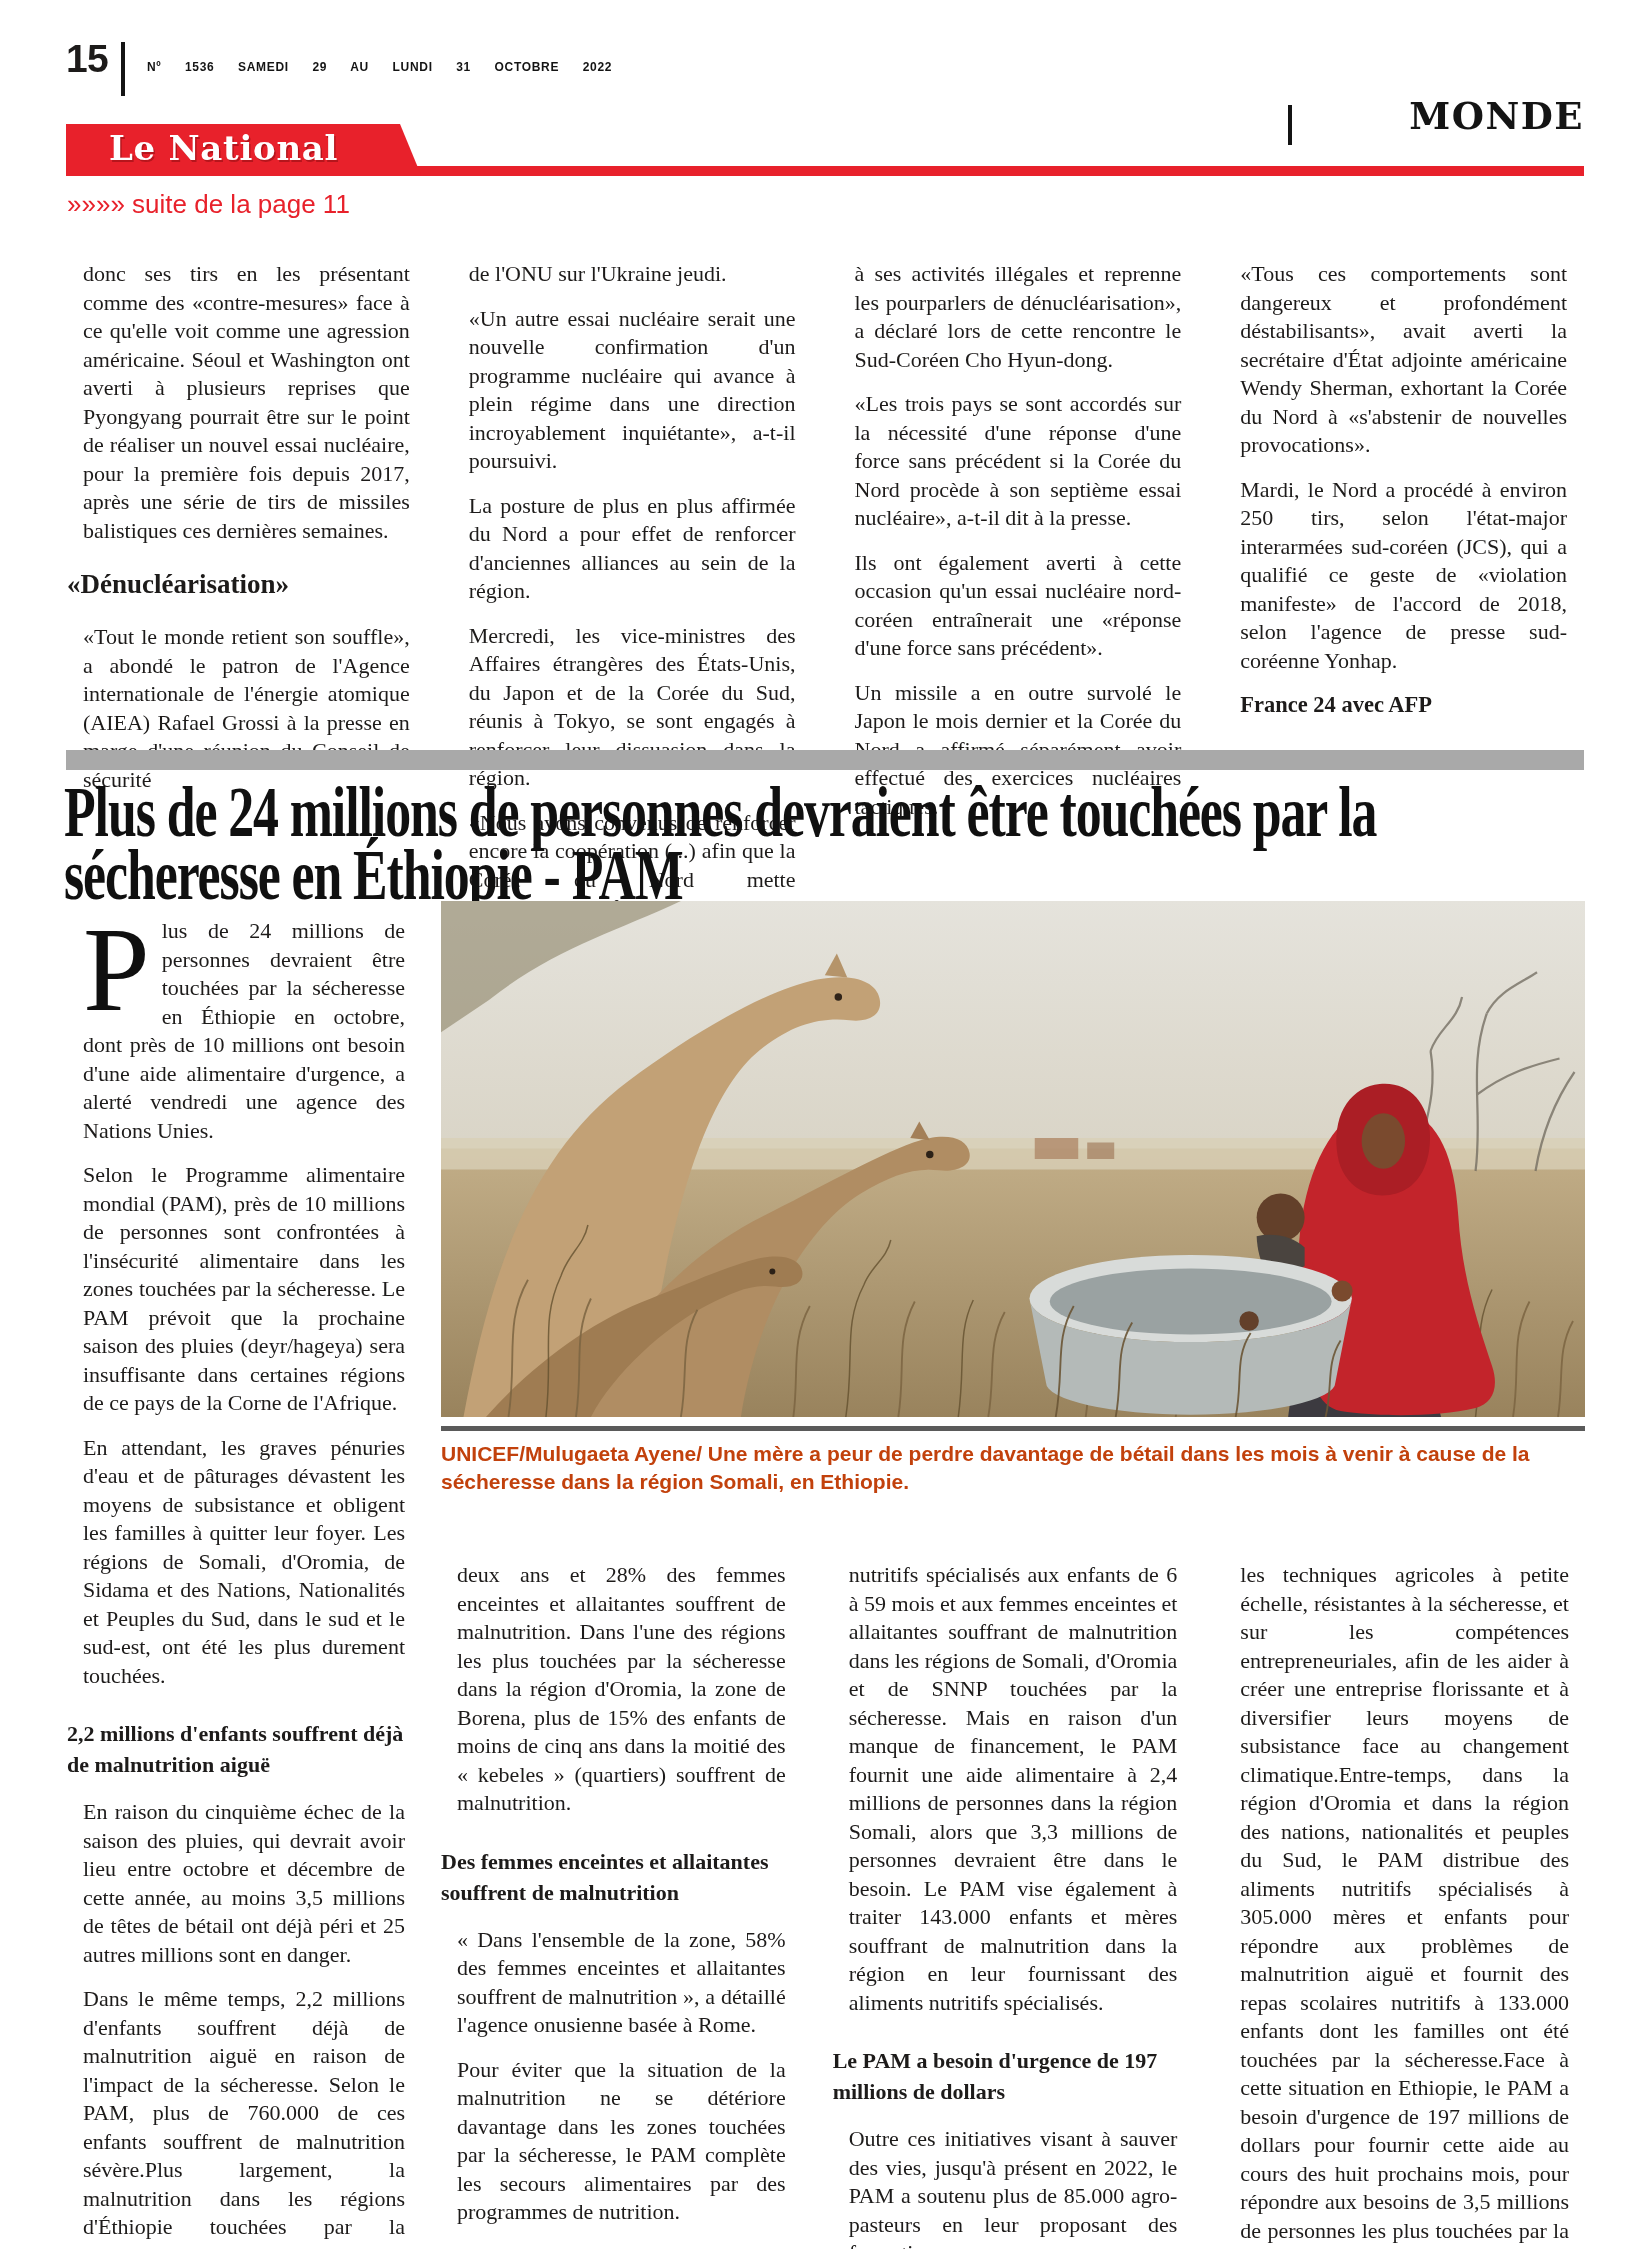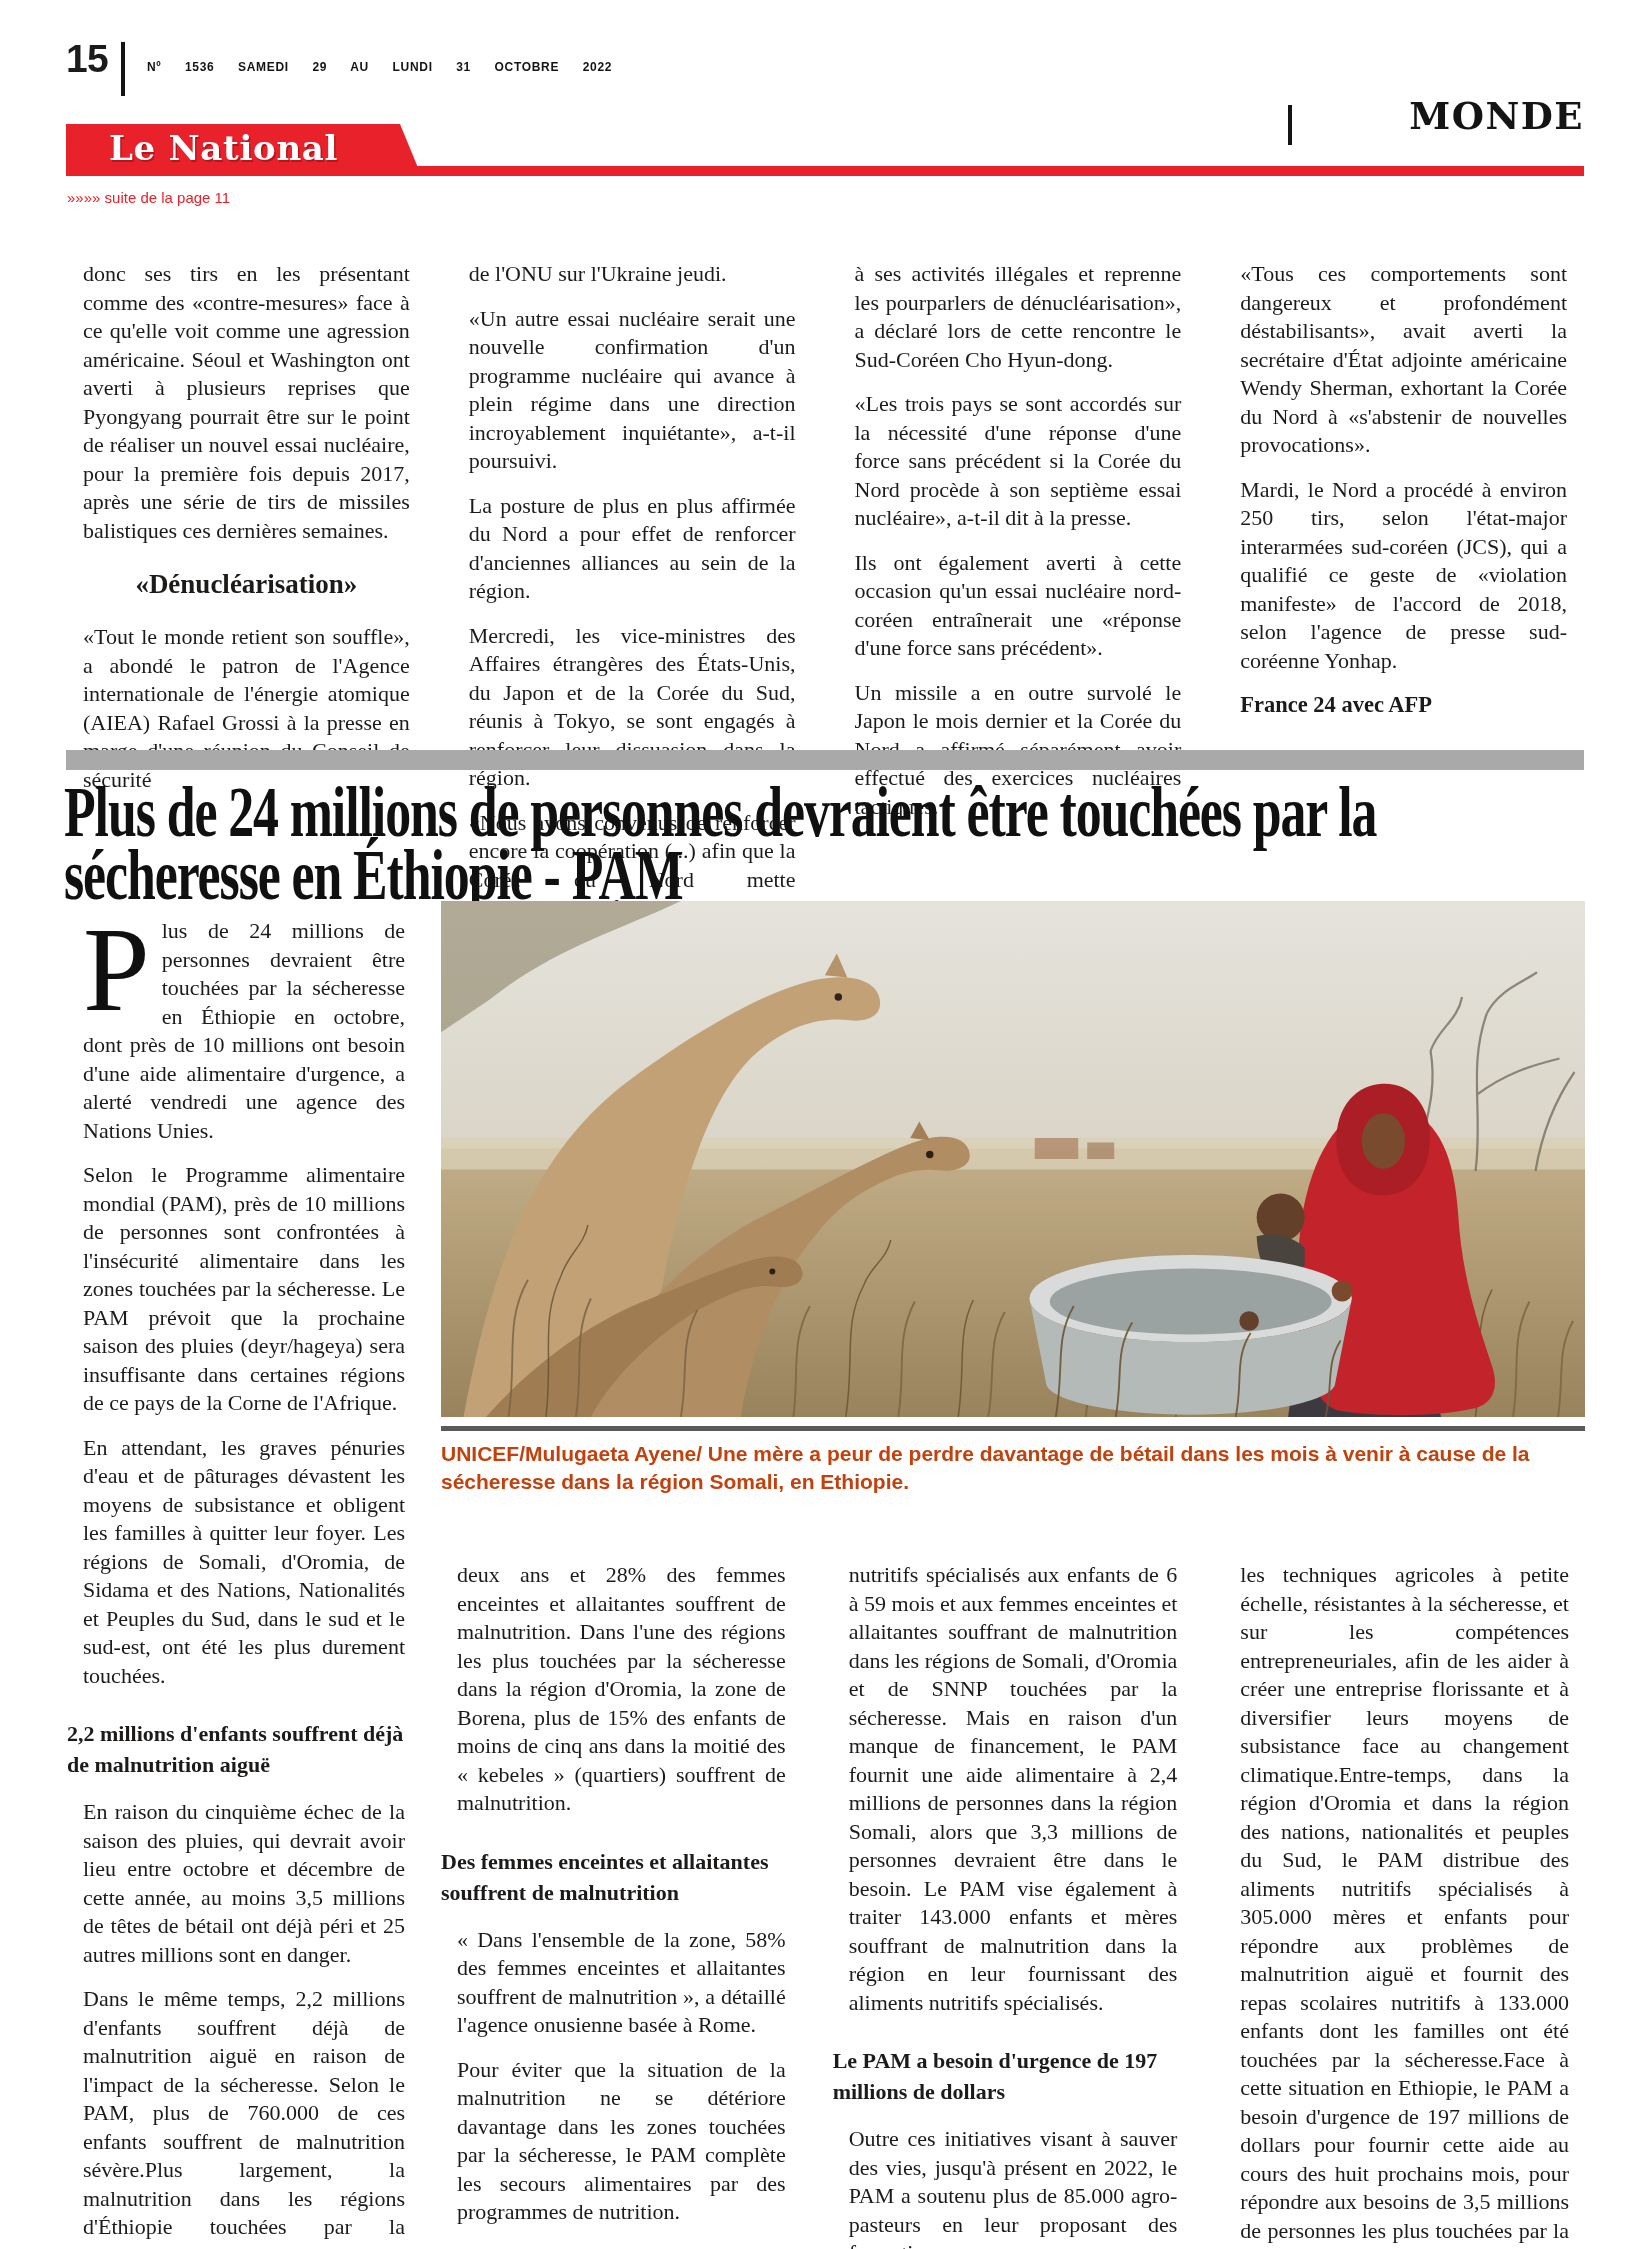--- a/index.html
+++ b/index.html
@@ -14,28 +14,28 @@
             font-weight:bold;font-size:12px;letter-spacing:0.7px;word-spacing:19.5px;color:#141414;}
   .banner{position:absolute;left:66px;top:124px;width:355px;height:51px;background:#e8212b;
           clip-path:polygon(0 0,calc(100% - 21px) 0,100% 100%,0 100%);}
   .banner-text{color:#ffffff;font-family:"DejaVu Serif",serif;font-weight:bold;font-size:34px;
                padding:3.7px 0 0 43px;letter-spacing:0.7px;text-shadow:1.5px 1.5px 0 rgba(90,0,0,.35);}
   .redline{position:absolute;left:66px;top:166px;width:1518px;height:9.7px;background:#e8212b;}
   .hdr-bar2{position:absolute;left:1288px;top:105px;width:3.7px;height:40px;background:#141414;}
   .hdr-section{position:absolute;right:66px;top:94px;font-family:"DejaVu Serif",serif;
                font-weight:bold;font-size:37px;letter-spacing:1.5px;color:#141414;}
   .suite{position:absolute;left:67px;top:189px;color:#e8212b;
-         font-family:"Liberation Sans",sans-serif;font-size:15px;}
+         font-family:"Liberation Sans",sans-serif;font-size:26px;}
 
   
   .topcols{position:absolute;left:67px;top:244px;width:1516px;display:grid;
            grid-template-columns:repeat(4,1fr);column-gap:27px;
            font-size:22px;line-height:28.5px;text-align:justify;}
   p.np{margin:16px;}
-  .kheading{font-weight:bold;font-size:27px;line-height:31.5px;margin:24px 0 22.5px;text-align:center;}
+  .kheading{font-weight:bold;font-size:27px;line-height:31.5px;margin:24px 0 22.5px;text-align:left;}
   .byline{font-weight:bold;margin-top:34px;text-align:left;font-size:22.5px;}
 
   
   .graybar{position:absolute;left:66px;top:750px;width:1518px;height:19.5px;background:#a9a9a9;}
   .headline{position:absolute;left:64px;top:781px;}
   .headline .hl{display:block;white-space:nowrap;font-weight:bold;font-size:72px;line-height:63px;
                 letter-spacing:-1.5px;transform:scaleX(.72);transform-origin:0 0;color:#101010;}
 
   
   .art-col1{position:absolute;left:67px;top:901px;width:354px;

